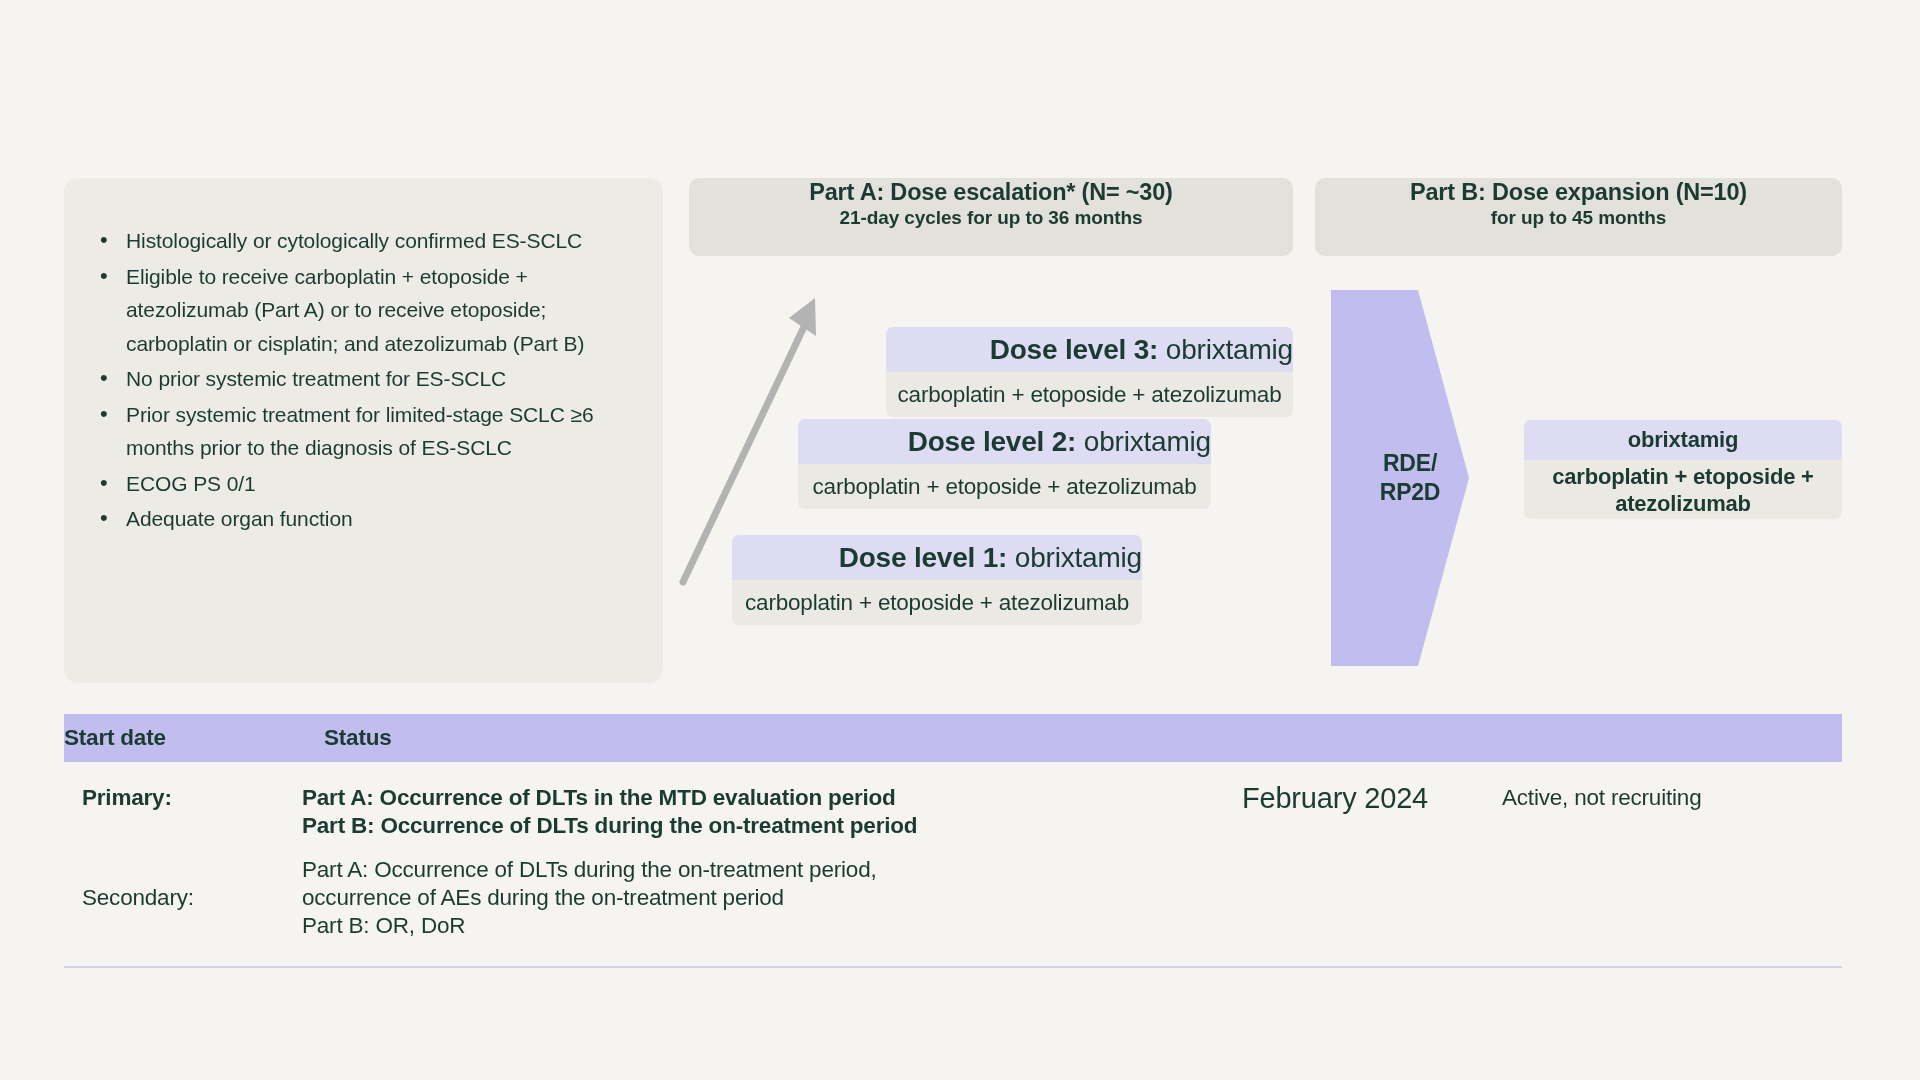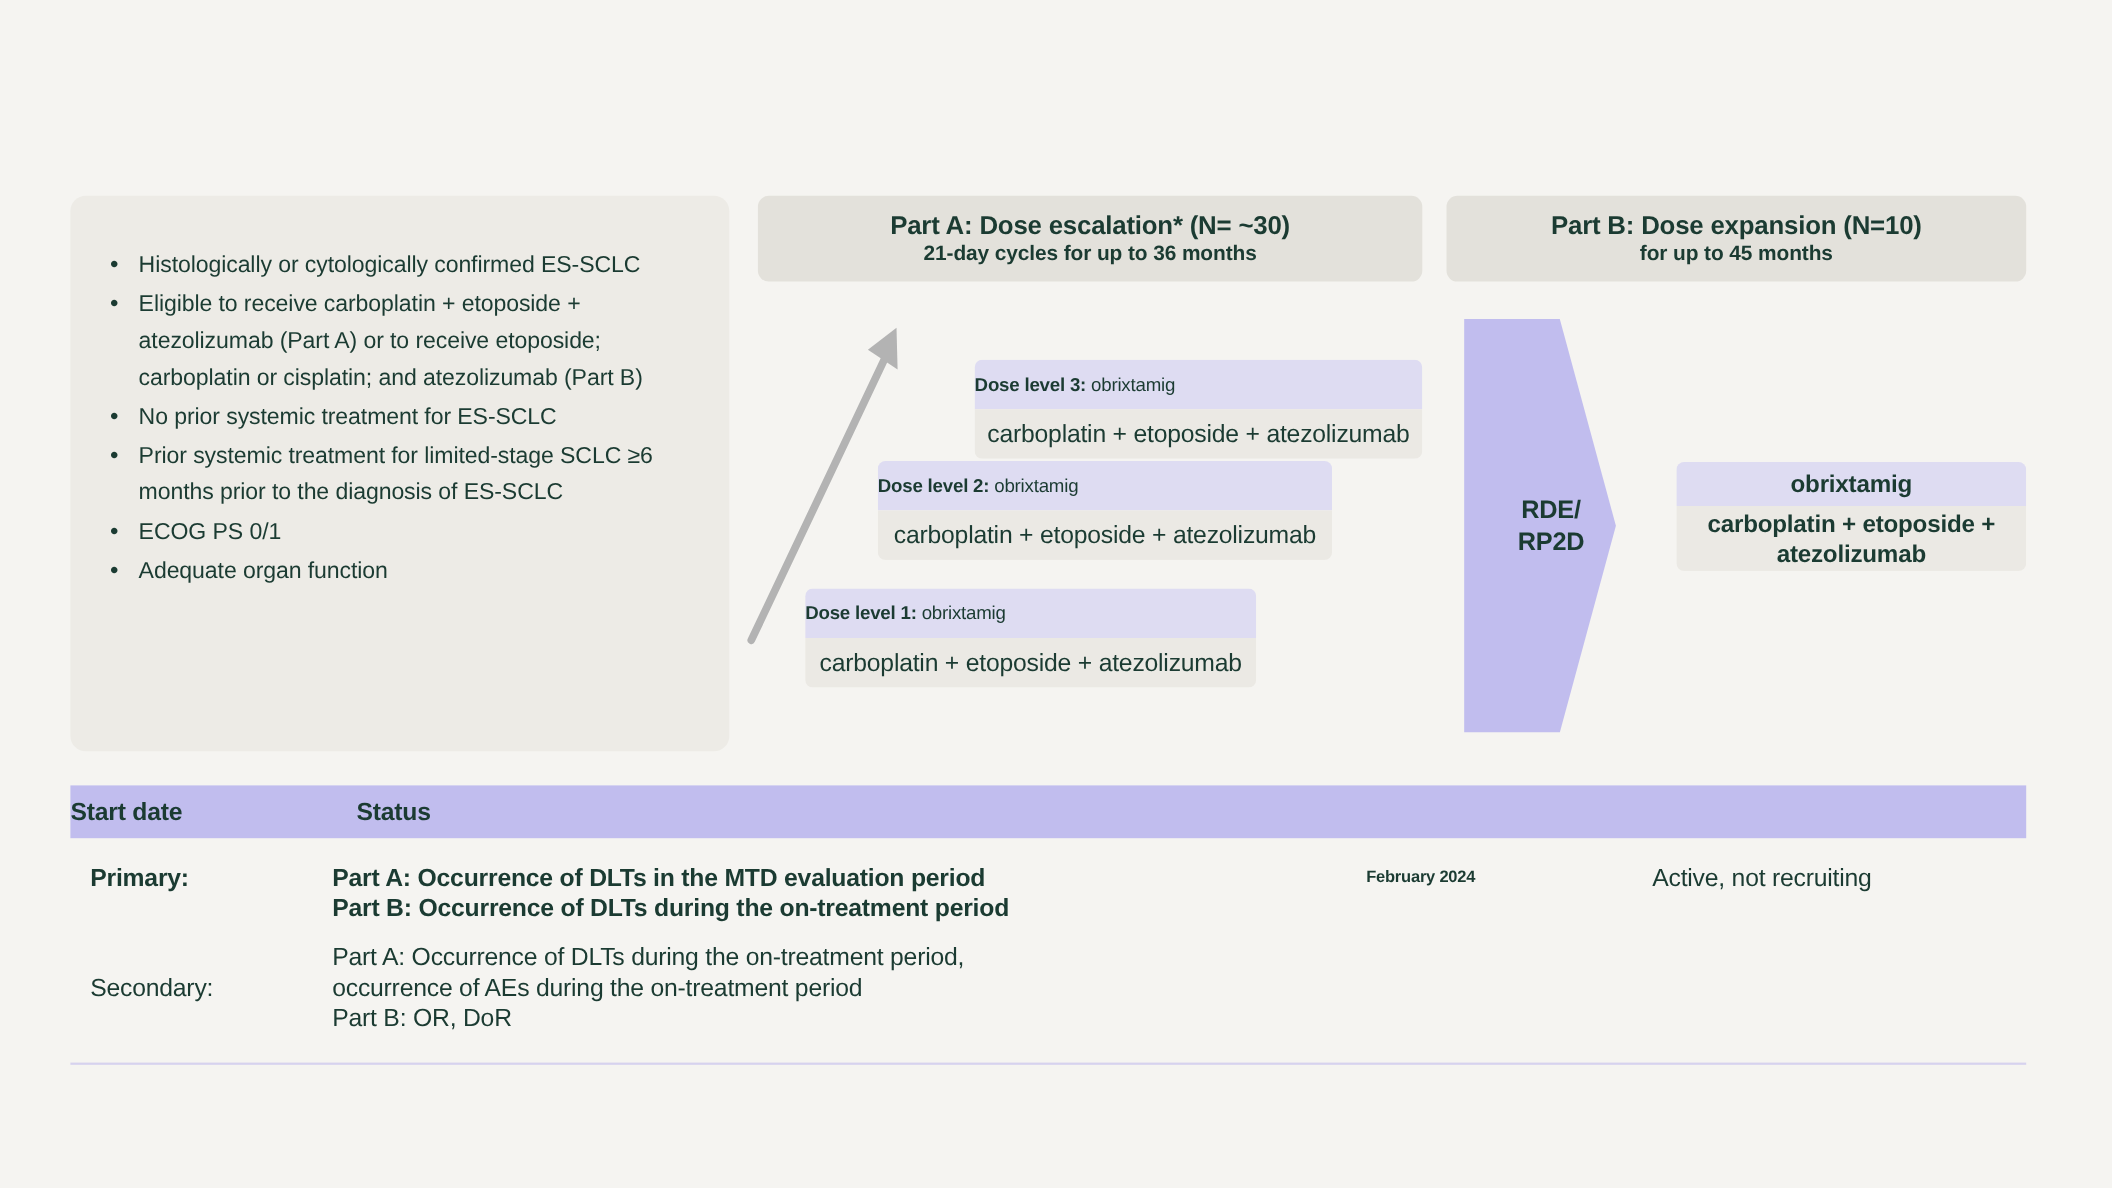--- a/index.html
+++ b/index.html
@@ -54,21 +54,20 @@
 
   
   .part-banner {
     position: absolute;
     background: #e3e1db;
     border-radius: 10px;
     box-sizing: border-box;
     display: flex;
     flex-direction: column;
     align-items: center;
-    justify-content: center;
     text-align: center;
   }
   #part-a-banner {
     left: 689px;
     top: 178px;
     width: 604px;
     height: 78px;
   }
   #part-b-banner {
     left: 1315px;
@@ -90,22 +89,22 @@
   }
 
   
   .dose-box {
     position: absolute;
     border-radius: 7px;
     overflow: hidden;
   }
   .dose-head {
     background: #dedcf2;
-    text-align: left;
-    font-size: 17px;
+    text-align: right;
+    font-size: 28px;
     line-height: 45px;
     height: 45px;
     letter-spacing: -0.2px;
     color: #1b3b32;
   }
   .dose-head b { font-weight: bold; }
   .dose-body {
     background: #ebe9e4;
     text-align: center;
     font-size: 22.5px;
@@ -230,24 +229,23 @@
   .cell-detail {
     width: 940px;
     font-size: 22.5px;
     line-height: 28px;
     letter-spacing: -0.2px;
     white-space: pre-line;
   }
   .cell-detail.bold { font-weight: bold; }
   .cell-start {
     width: 260px;
-    font-size: 15px;
-    line-height: 28px;
-    letter-spacing: -0.2px;
-    font-weight: bold;
+    font-size: 29px;
+    line-height: 28px;
+    letter-spacing: -0.2px;
   }
   .cell-status {
     width: 340px;
     font-size: 22.5px;
     line-height: 28px;
     letter-spacing: -0.2px;
     white-space: pre-line;
   }
   #endpoints-bottom-rule {
     margin-top: 26px;

